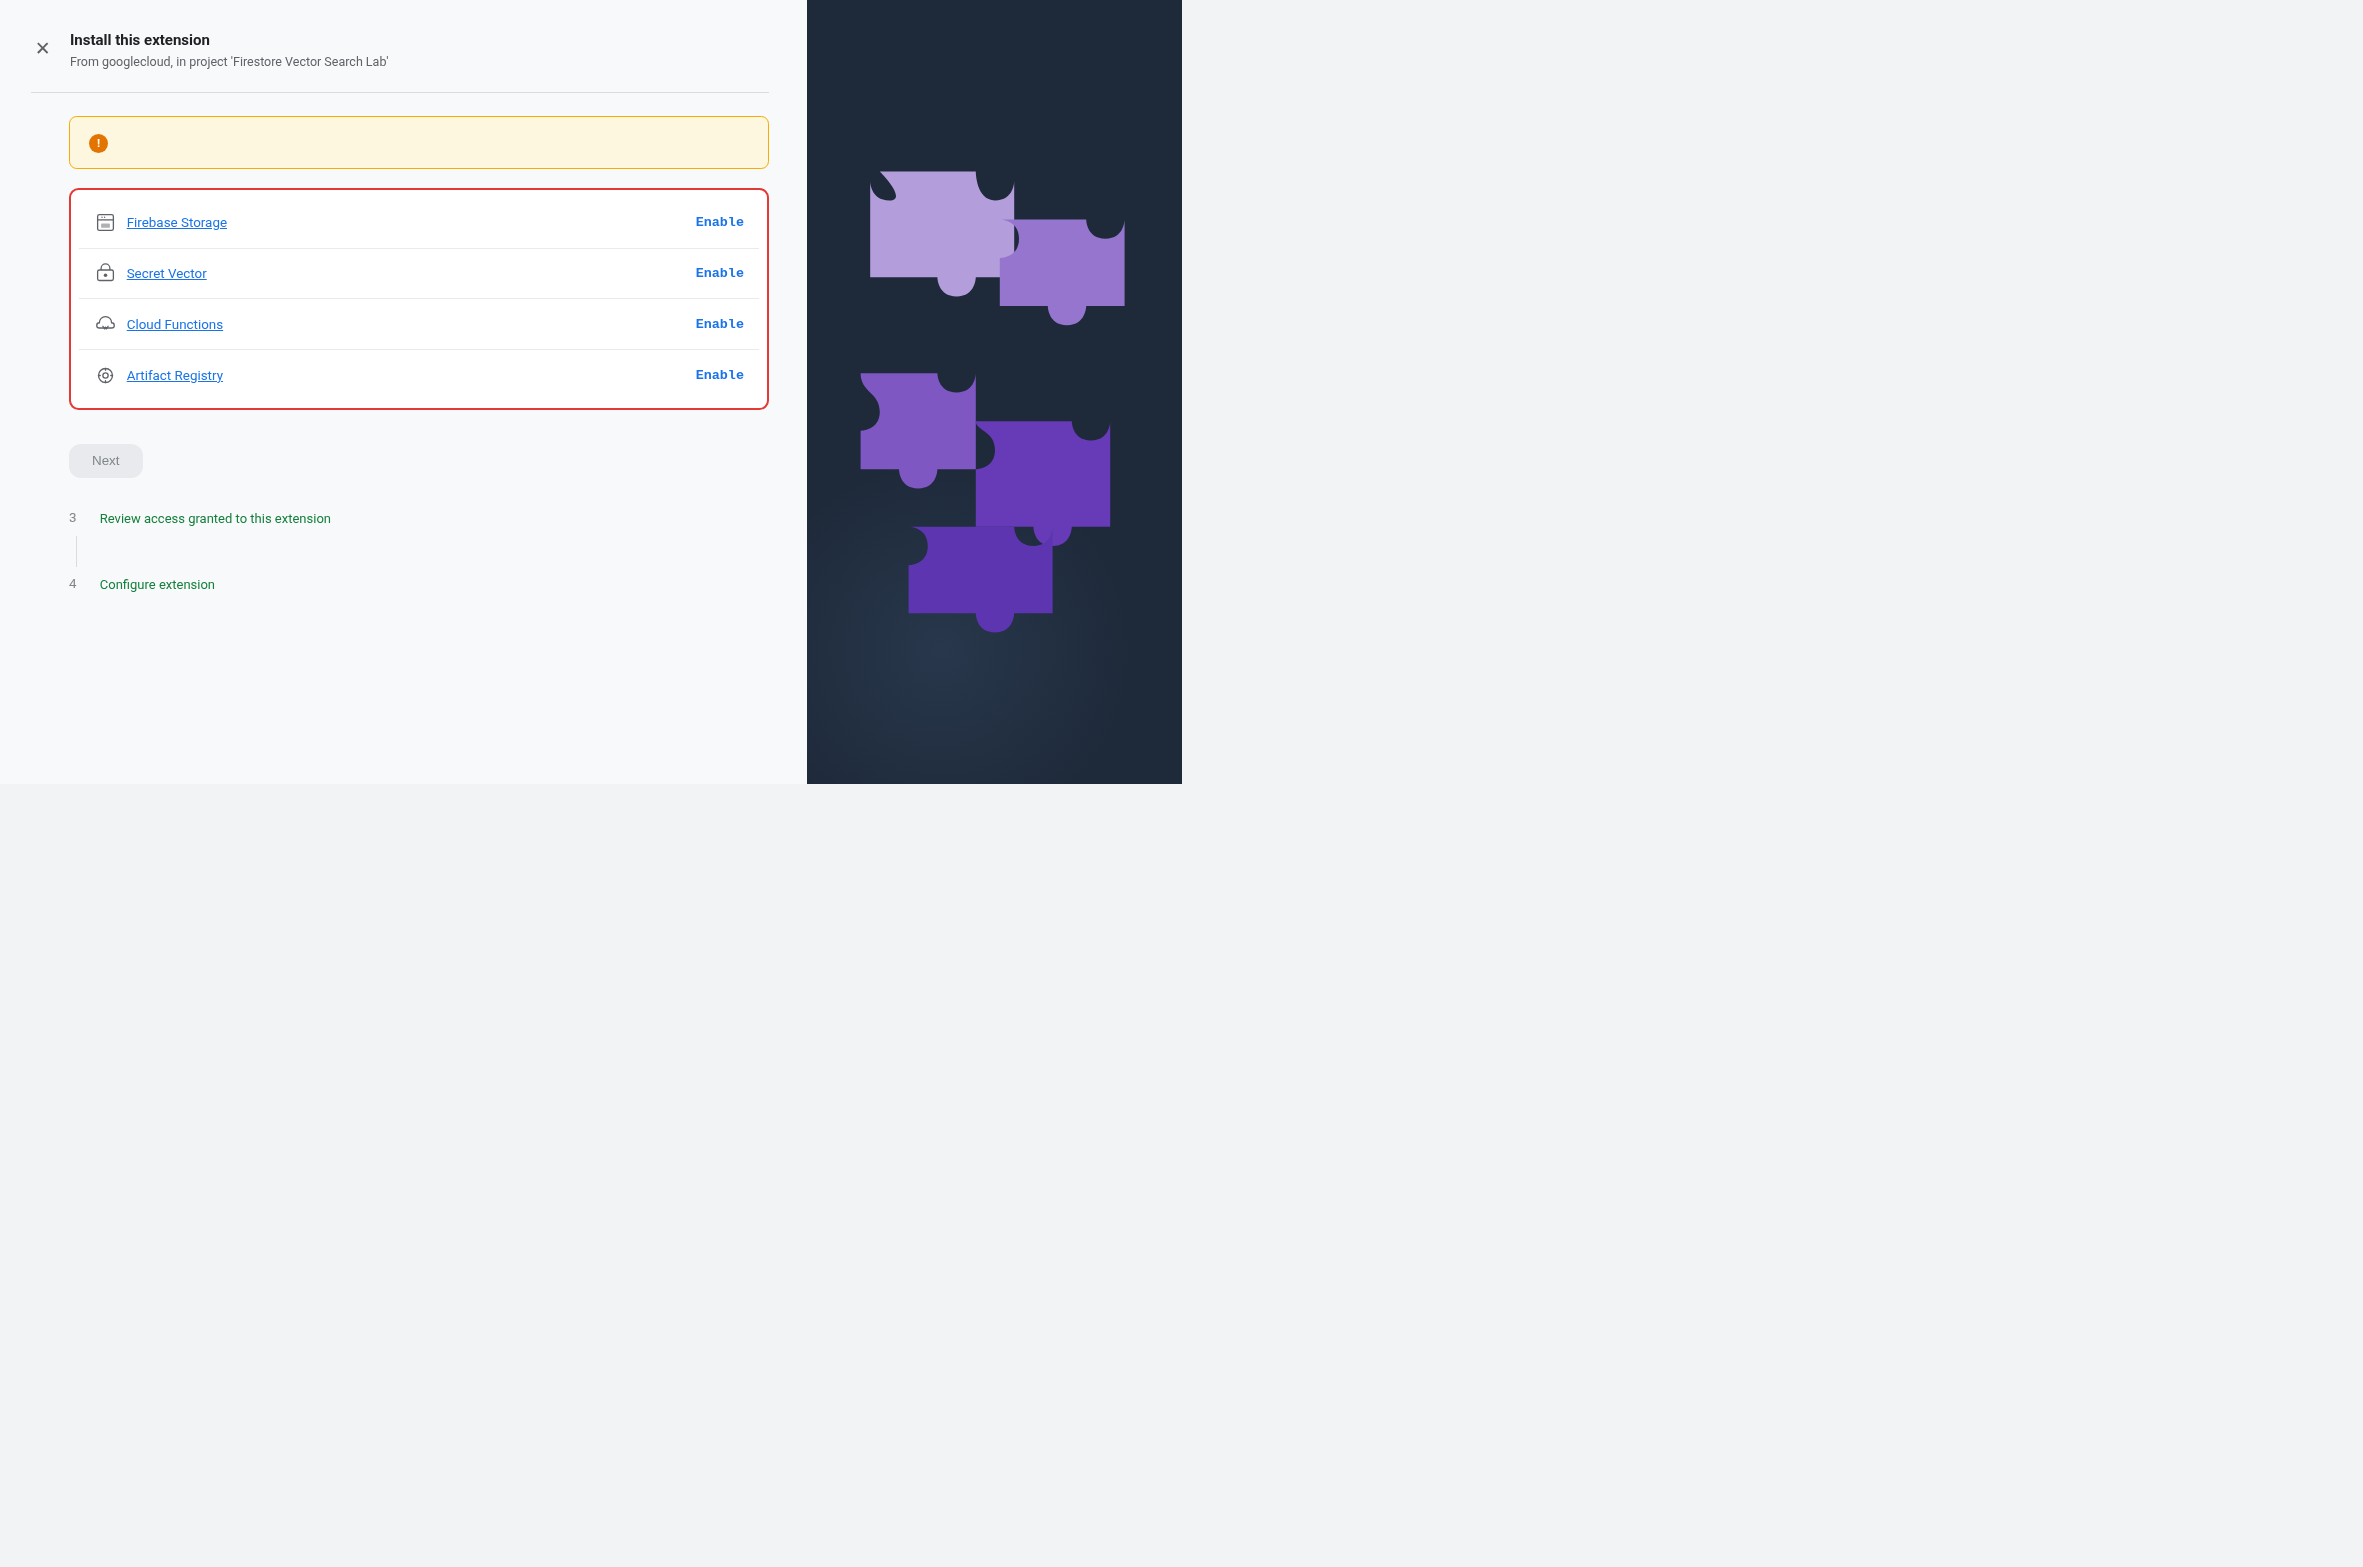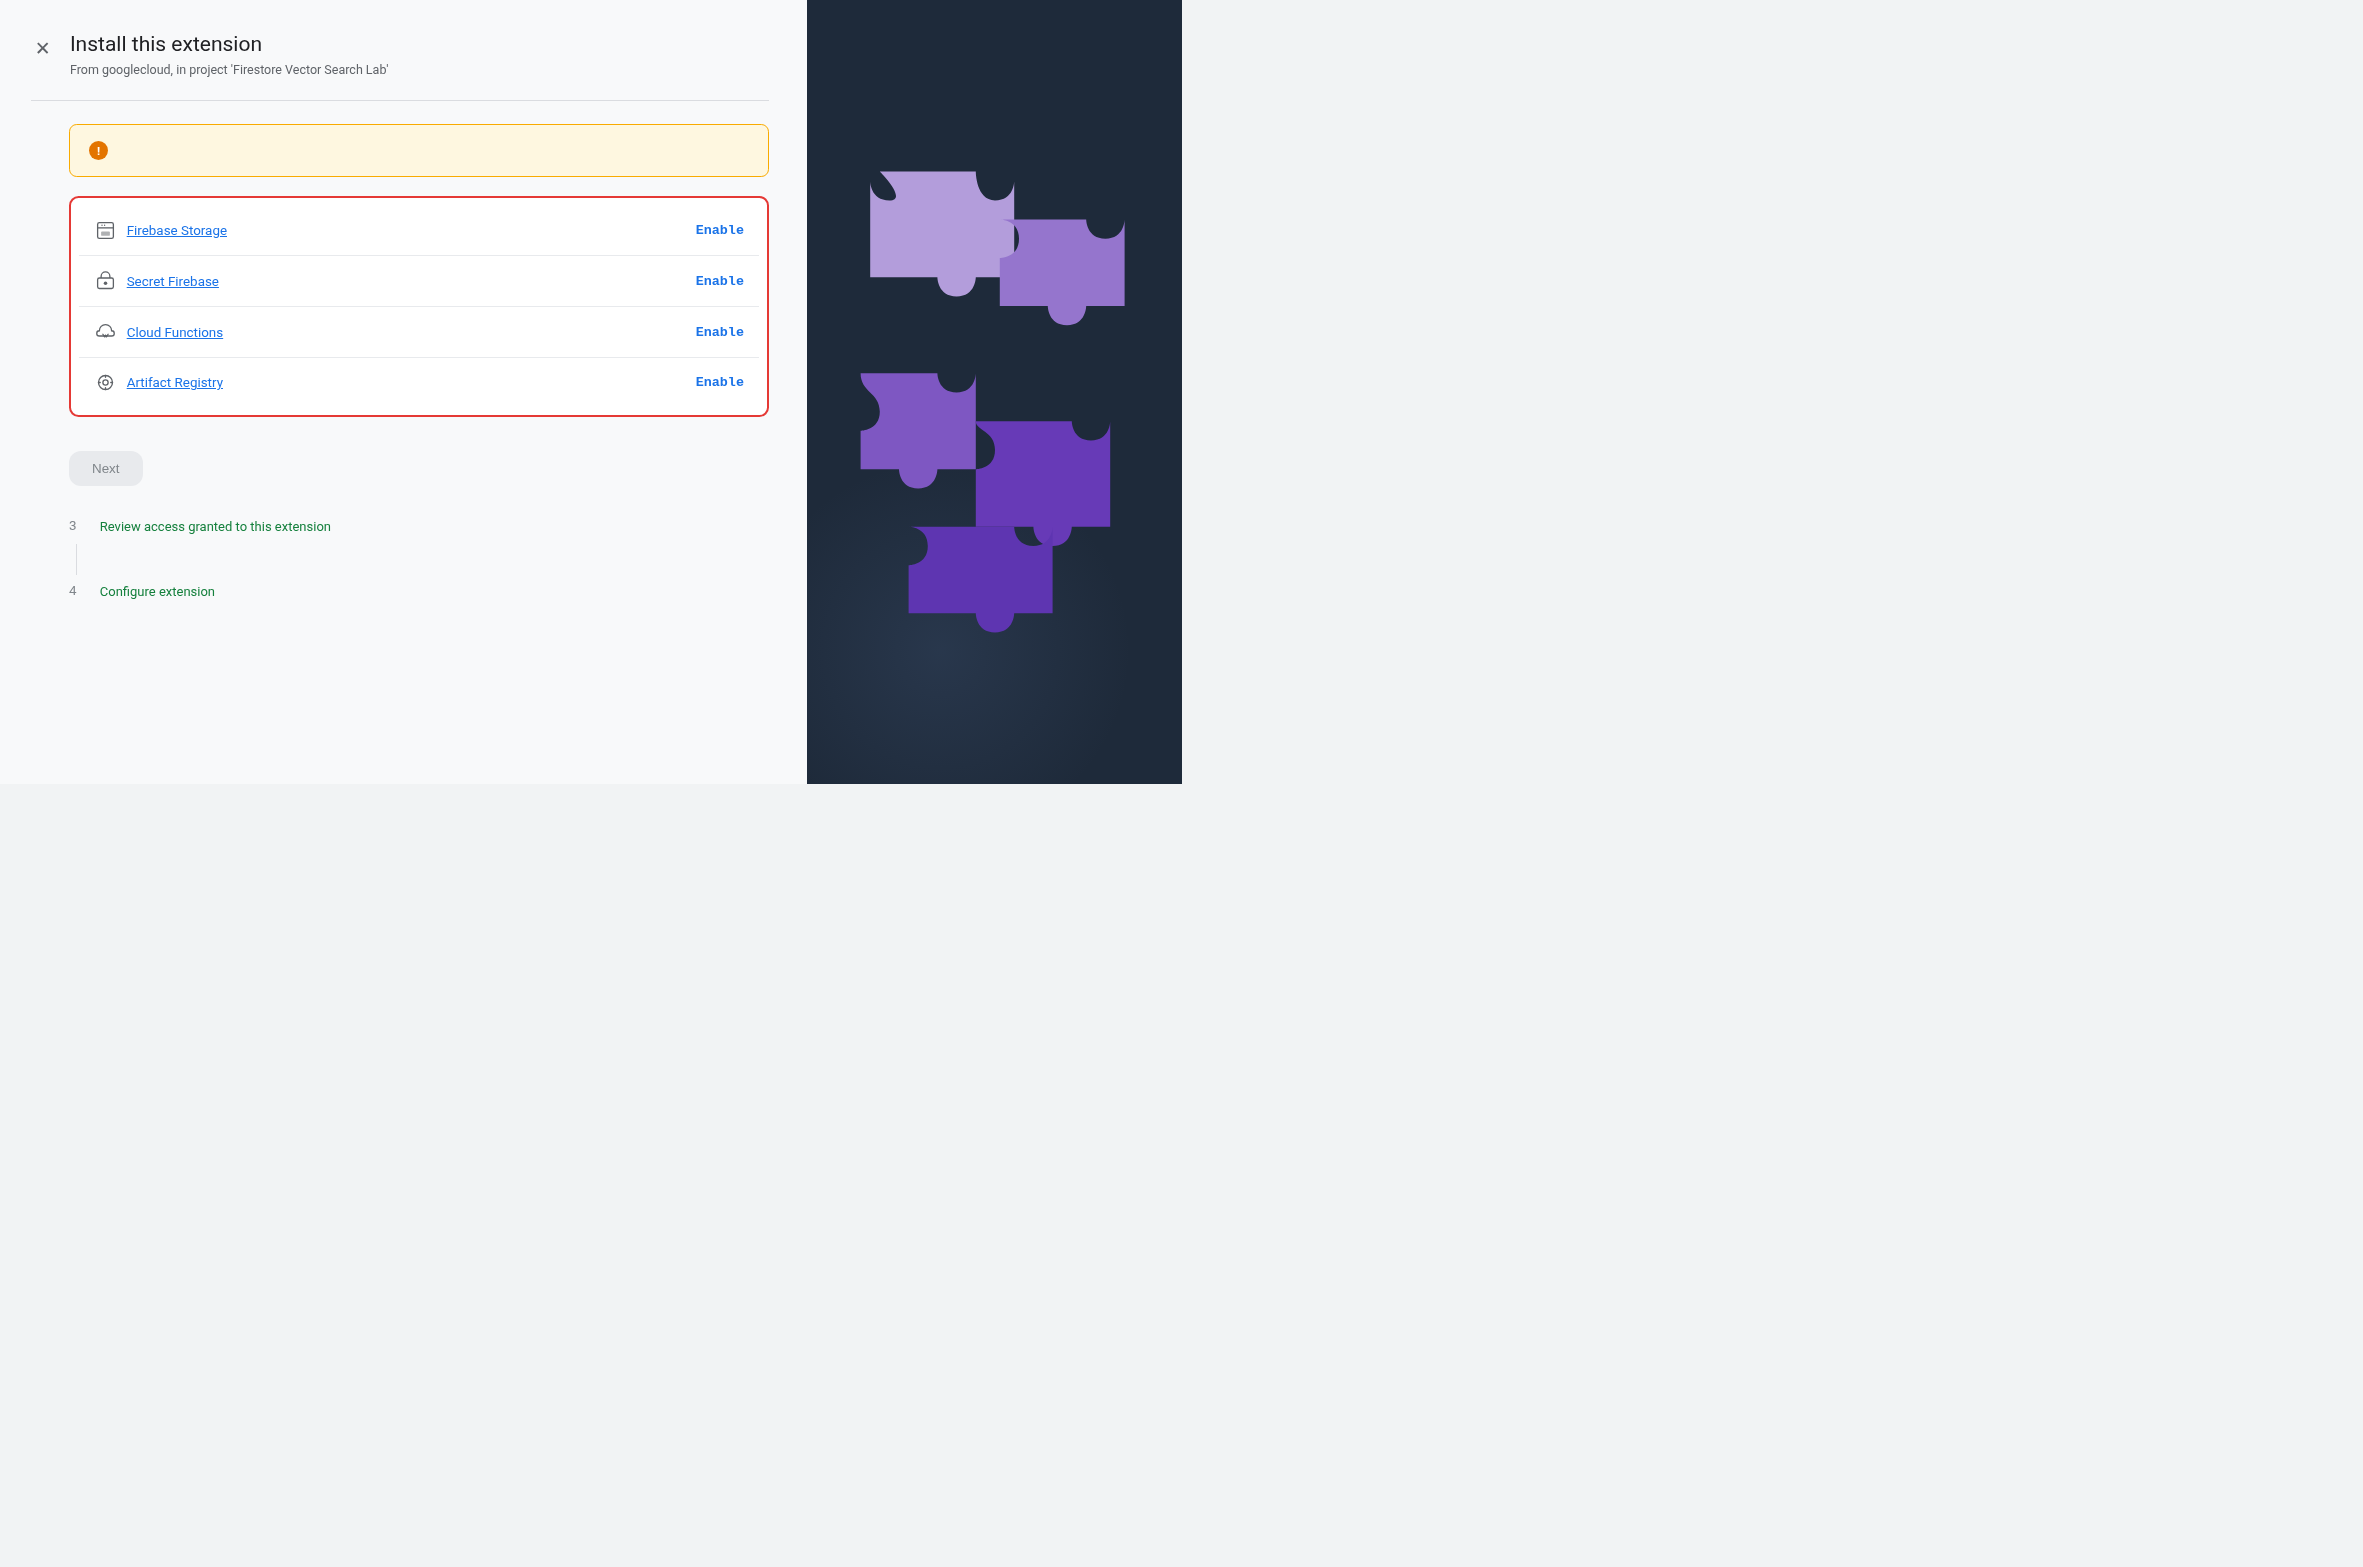--- a/index.html
+++ b/index.html
@@ -33,22 +33,22 @@
       font-size: 19px;
       padding: 3.8px;
       margin-top: 1.9px;
       flex-shrink: 0;
     }
     .title-group {
       display: flex;
       flex-direction: column;
     }
     .page-title {
-      font-size: 21px;
-      font-weight: 400;
+      font-size: 15px;
+      font-weight: 700;
       color: #202124;
       line-height: 1.3;
     }
     .page-subtitle {
       font-size: 12.5px;
       color: #5f6368;
       margin-top: 3.8px;
     }
     .divider {
       height: 1px;
@@ -235,21 +235,21 @@
 
       <div class="service-item">
         <div class="service-left">
           <div class="service-icon">
             <svg width="21" height="21" viewBox="0 0 24 24" fill="none">
               <rect x="3" y="8" width="18" height="12" rx="2" stroke="#5f6368" stroke-width="1.5"></rect>
               <path d="M7 8V6a5 5 0 0 1 10 0v2" stroke="#5f6368" stroke-width="1.5"></path>
               <circle cx="12" cy="14" r="2" fill="#5f6368"></circle>
             </svg>
           </div>
-          <a class="service-name">Secret Firebase</a>
+          <a class="service-name">Secret Vector</a>
         </div>
         <button class="enable-btn">Enable</button>
       </div>
 
       <div class="service-item">
         <div class="service-left">
           <div class="service-icon">
             <svg width="21" height="21" viewBox="0 0 24 24" fill="none">
               <path d="M12 3C8 3 5 6 5 10c-2 0-3 1.5-3 3s1 3 3 3h14c2 0 3-1.5 3-3s-1-3-3-3c0-4-3-7-7-7z" stroke="#5f6368" stroke-width="1.5"></path>
               <path d="M9 14l2 3 1-2 1 2 2-3" stroke="#5f6368" stroke-width="1.5" stroke-linecap="round" stroke-linejoin="round"></path>

